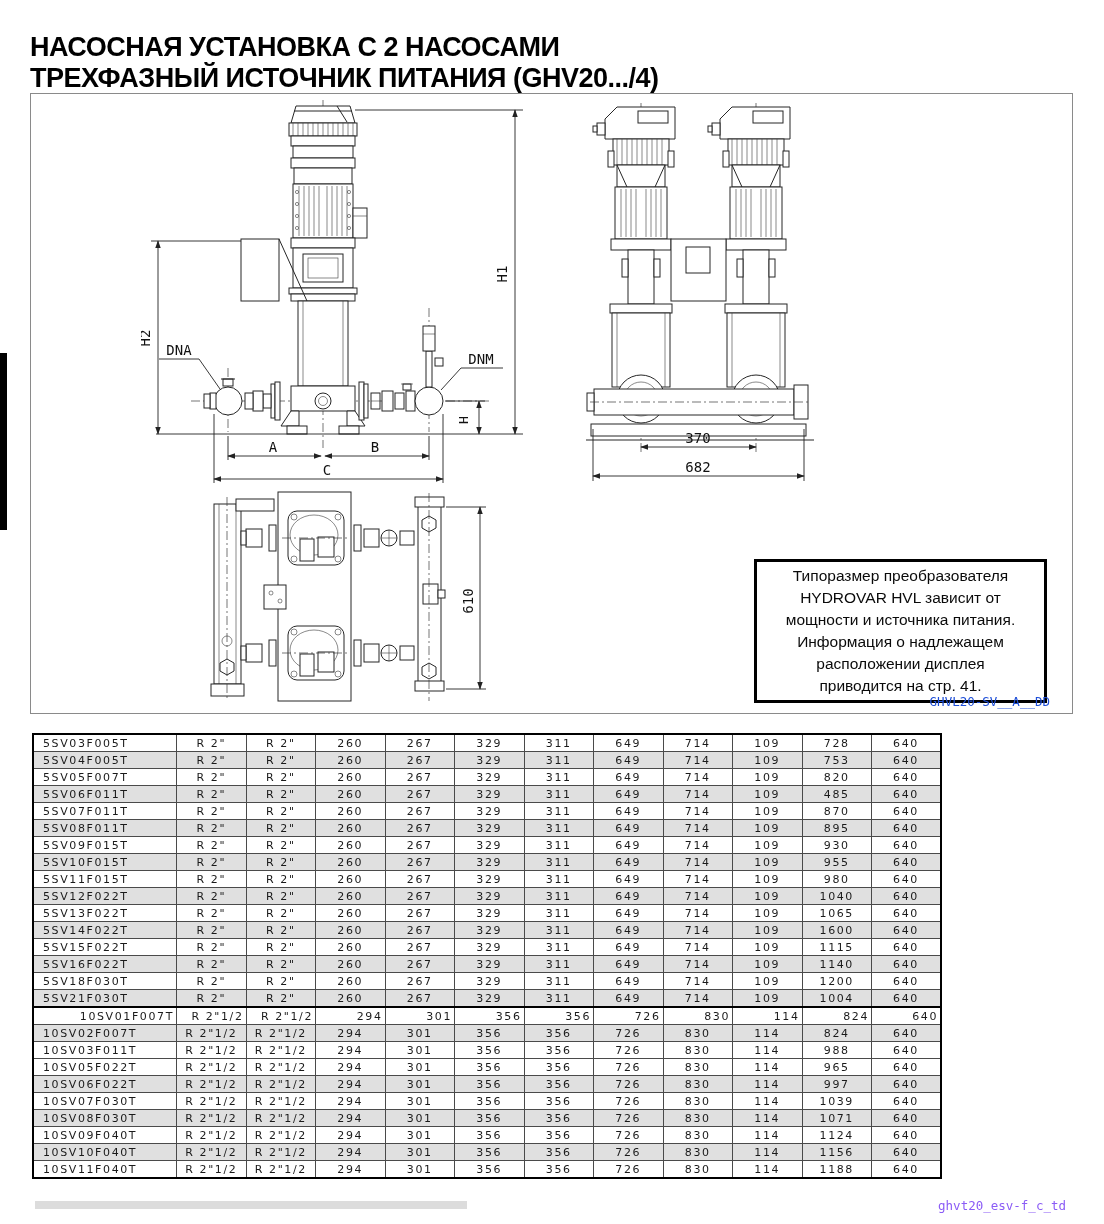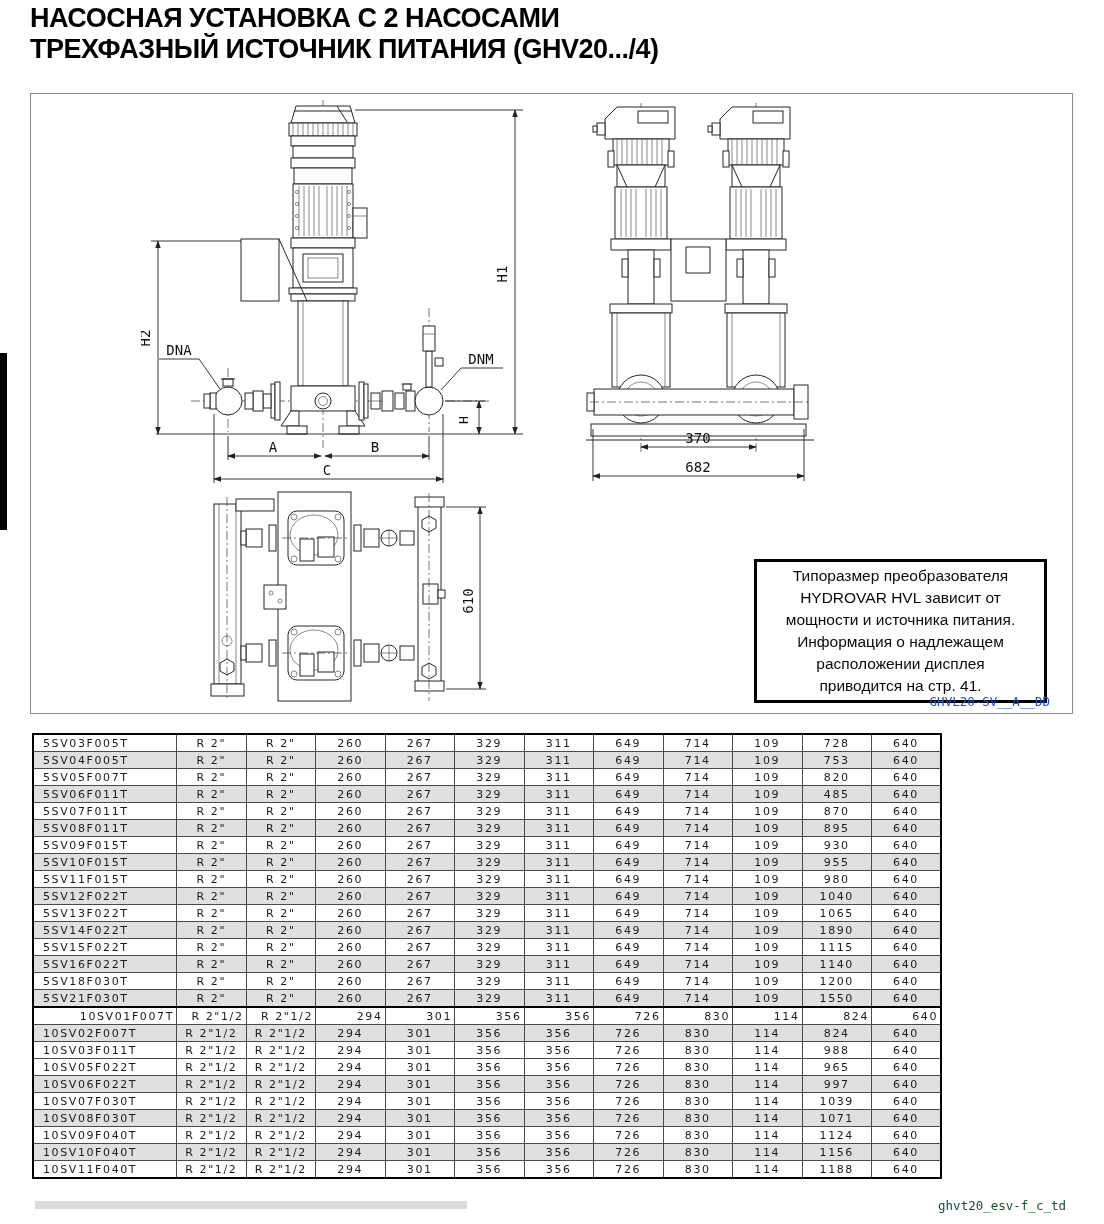--- a/index.html
+++ b/index.html
@@ -1,19 +1,19 @@
 <!DOCTYPE html>
 <html><head>
 <meta charset="utf-8">
 <style>
   html,body{margin:0;padding:0;background:#fff;}
   .page{position:relative;width:1104px;height:1224px;background:#fff;overflow:hidden;
         font-family:"Liberation Sans",sans-serif;color:#000;}
   .page-tab{position:absolute;left:0;top:353px;width:7px;height:177px;background:#000;}
-  .title{position:absolute;left:30px;top:3px;font-weight:bold;font-size:27px;line-height:31px;
+  .title{position:absolute;left:30px;top:32px;font-weight:bold;font-size:27px;line-height:31px;
          letter-spacing:-0.5px;white-space:nowrap;}
   .frame{position:absolute;left:30px;top:93px;width:1041px;height:619px;border:1px solid #8a8a8a;background:#fff;}
   .frame svg{position:absolute;}
   svg .ln{stroke:#262626;stroke-width:1;fill:none;}
   svg .lnf{stroke:#262626;stroke-width:1;fill:#fff;}
   svg .thin{stroke:#3a3a3a;stroke-width:0.6;fill:none;}
   svg .cl{stroke:#3a3a3a;stroke-width:0.7;fill:none;stroke-dasharray:9 3 2 3;}
   svg .dim{stroke:#222;stroke-width:0.9;fill:none;}
   svg text.dlab{font-family:"DejaVu Sans Mono",monospace;font-size:14px;fill:#111;text-anchor:middle;}
   svg text.dlab2{font-family:"DejaVu Sans Mono",monospace;font-size:13px;fill:#111;text-anchor:middle;}
@@ -24,21 +24,21 @@
                 font-size:12.5px;color:#1d4ed8;}
   table.pump-table{position:absolute;left:32px;top:733px;width:910px;border-collapse:collapse;
                    border:2px solid #000;table-layout:fixed;}
   table.pump-table td{border:1px solid #4a4a4a;height:16px;padding:0 2px;text-align:center;
                       font-family:"DejaVu Sans",sans-serif;font-size:11px;letter-spacing:1.6px;color:#1a1a1a;
                       white-space:nowrap;overflow:hidden;}
   table.pump-table td:first-child{width:131px;text-align:left;padding-left:9px;}
   table.pump-table tr.alt td{background:#e0e0e0;}
   table.pump-table tr.section-start td{border-top:2.5px solid #000;text-align:right;}
   .table-code{position:absolute;right:38px;top:1198px;font-family:"DejaVu Sans Mono",monospace;
-              font-size:12.5px;color:#14532d;}
+              font-size:12.5px;color:#8b5cf6;}
   .scan-smudge{position:absolute;left:35px;top:1201px;width:432px;height:8px;background:#dcdcdc;}
 </style>
 </head>
 <body>
 
 <div class="page">
   <div class="page-tab"></div>
 
   <div class="title">
     <div>НАСОСНАЯ УСТАНОВКА С 2 НАСОСАМИ</div>
@@ -574,21 +574,21 @@
           <td>5SV14F022T</td>
           <td>R 2"</td>
           <td>R 2"</td>
           <td>260</td>
           <td>267</td>
           <td>329</td>
           <td>311</td>
           <td>649</td>
           <td>714</td>
           <td>109</td>
-          <td>1890</td>
+          <td>1600</td>
           <td>640</td>
         </tr>
         <tr>
           <td>5SV15F022T</td>
           <td>R 2"</td>
           <td>R 2"</td>
           <td>260</td>
           <td>267</td>
           <td>329</td>
           <td>311</td>
@@ -630,21 +630,21 @@
           <td>5SV21F030T</td>
           <td>R 2"</td>
           <td>R 2"</td>
           <td>260</td>
           <td>267</td>
           <td>329</td>
           <td>311</td>
           <td>649</td>
           <td>714</td>
           <td>109</td>
-          <td>1550</td>
+          <td>1004</td>
           <td>640</td>
         </tr>
         <tr class="section-start">
           <td>10SV01F007T</td>
           <td>R 2"1/2</td>
           <td>R 2"1/2</td>
           <td>294</td>
           <td>301</td>
           <td>356</td>
           <td>356</td>

